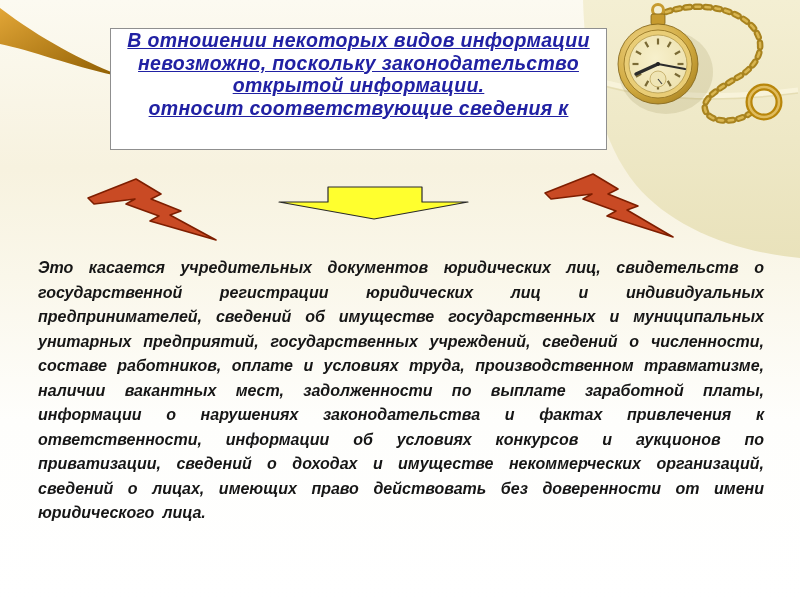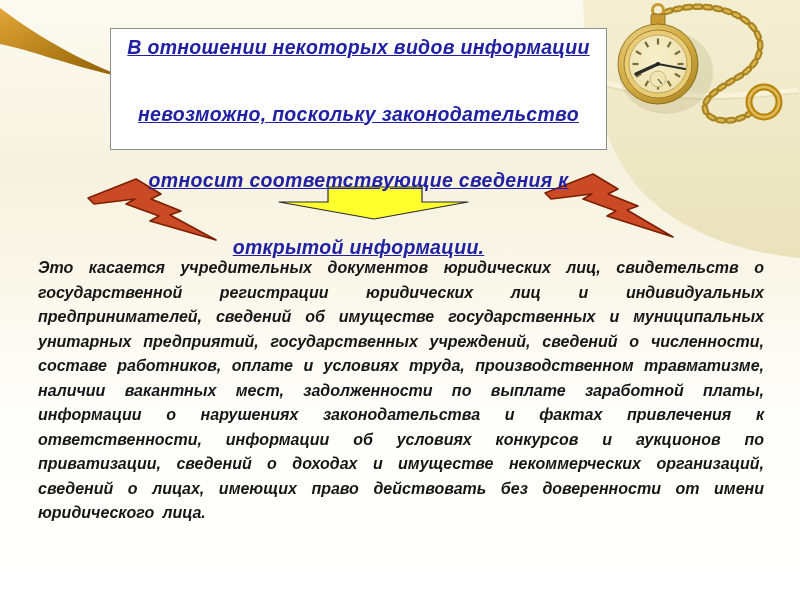--- a/index.html
+++ b/index.html
@@ -5,22 +5,22 @@
   html,body{margin:0;padding:0;}
   .slide{
     position:relative;width:800px;height:600px;overflow:hidden;
     background:linear-gradient(180deg,#FCFAF1 0%,#F7F2DF 28%,#FAF7EA 46%,#FEFEFC 70%,#FFFFFF 100%);
     font-family:"Liberation Sans",sans-serif;
   }
   .decor{position:absolute;left:0;top:0;width:800px;height:600px;}
   .title-box{
     position:absolute;left:110px;top:28px;width:497px;height:122px;
     background:#FFFFFF;border:1px solid #8F8F8F;
-    box-sizing:border-box;padding-top:7px;
-    display:flex;flex-direction:column;align-items:center;gap:44px;
+    box-sizing:border-box;padding-top:0;
+    display:flex;flex-direction:column;align-items:center;
   }
   .title-line{
     width:100%;text-align:center;white-space:nowrap;
     font-size:19.5px;font-weight:bold;font-style:italic;
     text-decoration:underline;color:#2121A3;
     line-height:22.5px;height:22.5px;letter-spacing:0.3px;
   }
   .body-text{
     position:absolute;left:38px;top:256px;width:726px;
     font-size:16px;font-weight:bold;font-style:italic;
@@ -111,19 +111,19 @@
     </g>
 
     <g transform="translate(545,172)">
       <polygon points="0,21 48,2 73,17 63,22 93,34 82,38 128,65 62,44 71,39 38,27 47,22 6,27" stroke="#7E1E00" stroke-width="1.6" stroke-linejoin="round" fill="#C94A24"></polygon>
     </g>
   </svg>
 
   <div class="title-box">
     <div class="title-line">В отношении некоторых видов информации</div>
     <div class="title-line">невозможно, поскольку законодательство</div>
+    <div class="title-line">открытой информации.</div>
     <div class="title-line">относит соответствующие сведения к</div>
-    <div class="title-line">открытой информации.</div>
   </div>
 
   <div class="body-text">Это касается учредительных документов юридических лиц, свидетельств о государственной регистрации юридических лиц и индивидуальных предпринимателей, сведений об имуществе государственных и муниципальных унитарных предприятий, государственных учреждений, сведений о численности, составе работников, оплате и условиях труда, производственном травматизме, наличии вакантных мест, задолженности по выплате заработной платы, информации о нарушениях законодательства и фактах привлечения к ответственности, информации об условиях конкурсов и аукционов по приватизации, сведений о доходах и имуществе некоммерческих организаций, сведений о лицах, имеющих право действовать без доверенности от имени юридического лица.</div>
 
 </div>
 
 </body></html>

